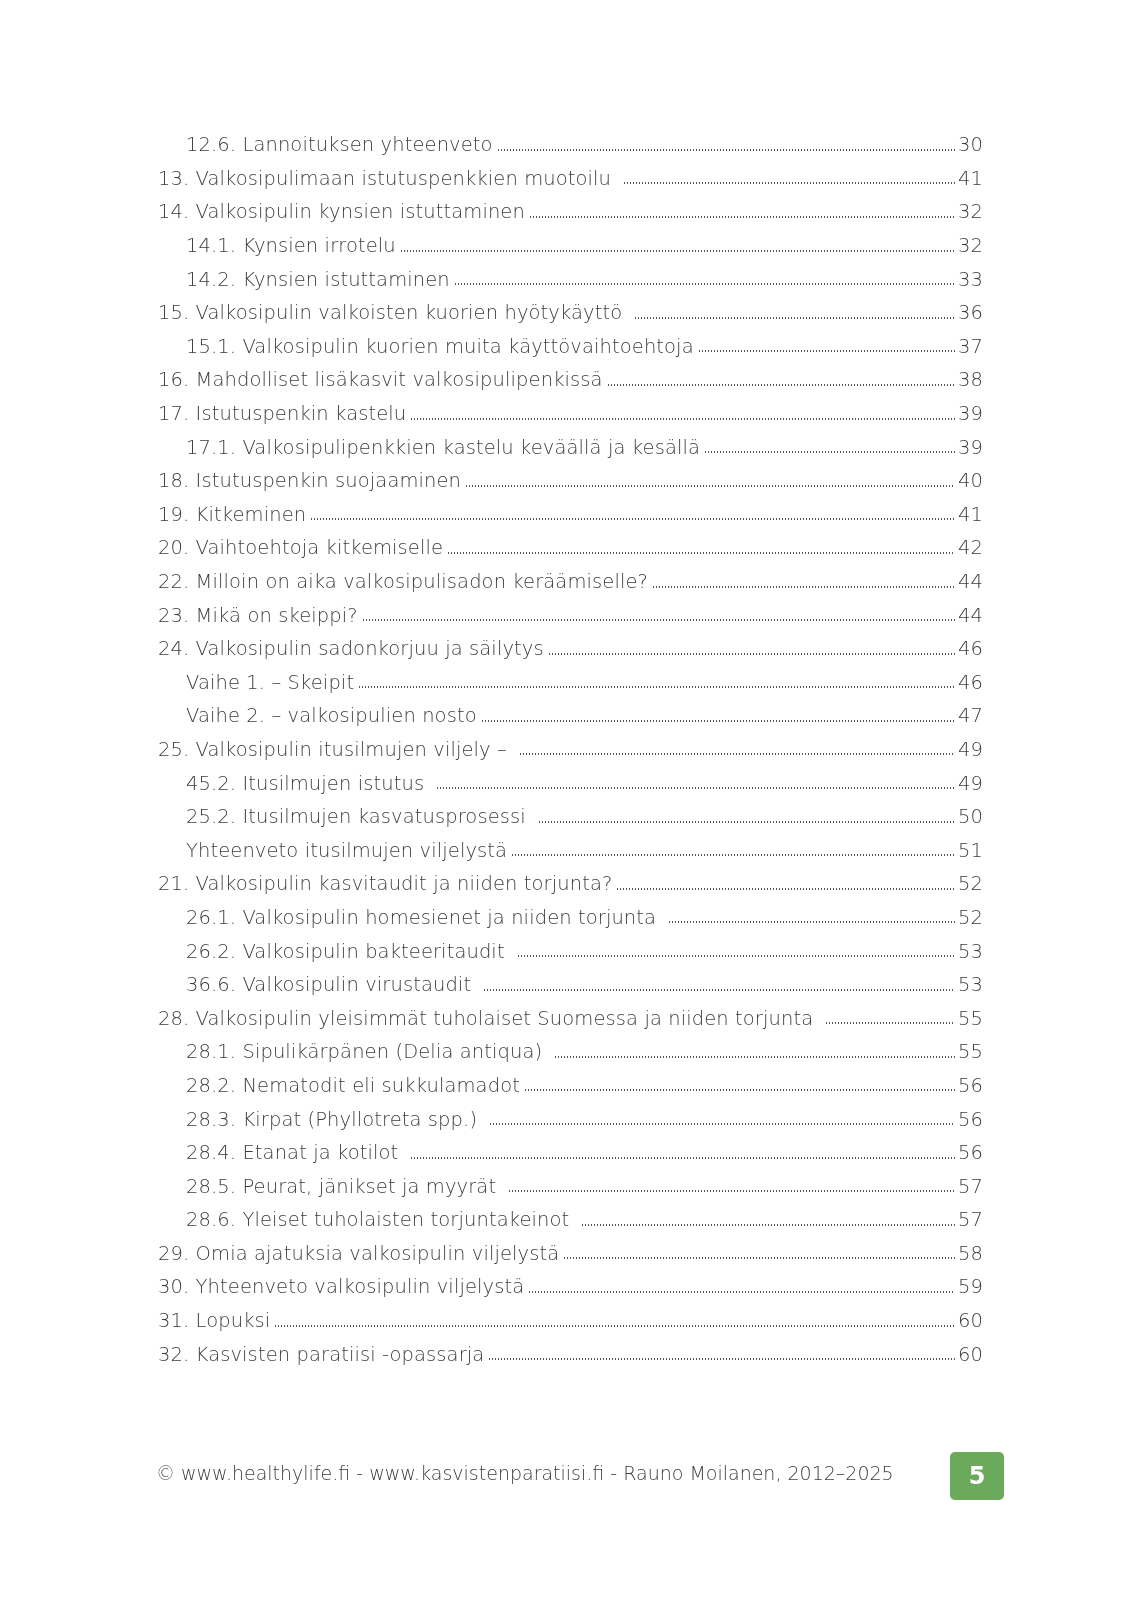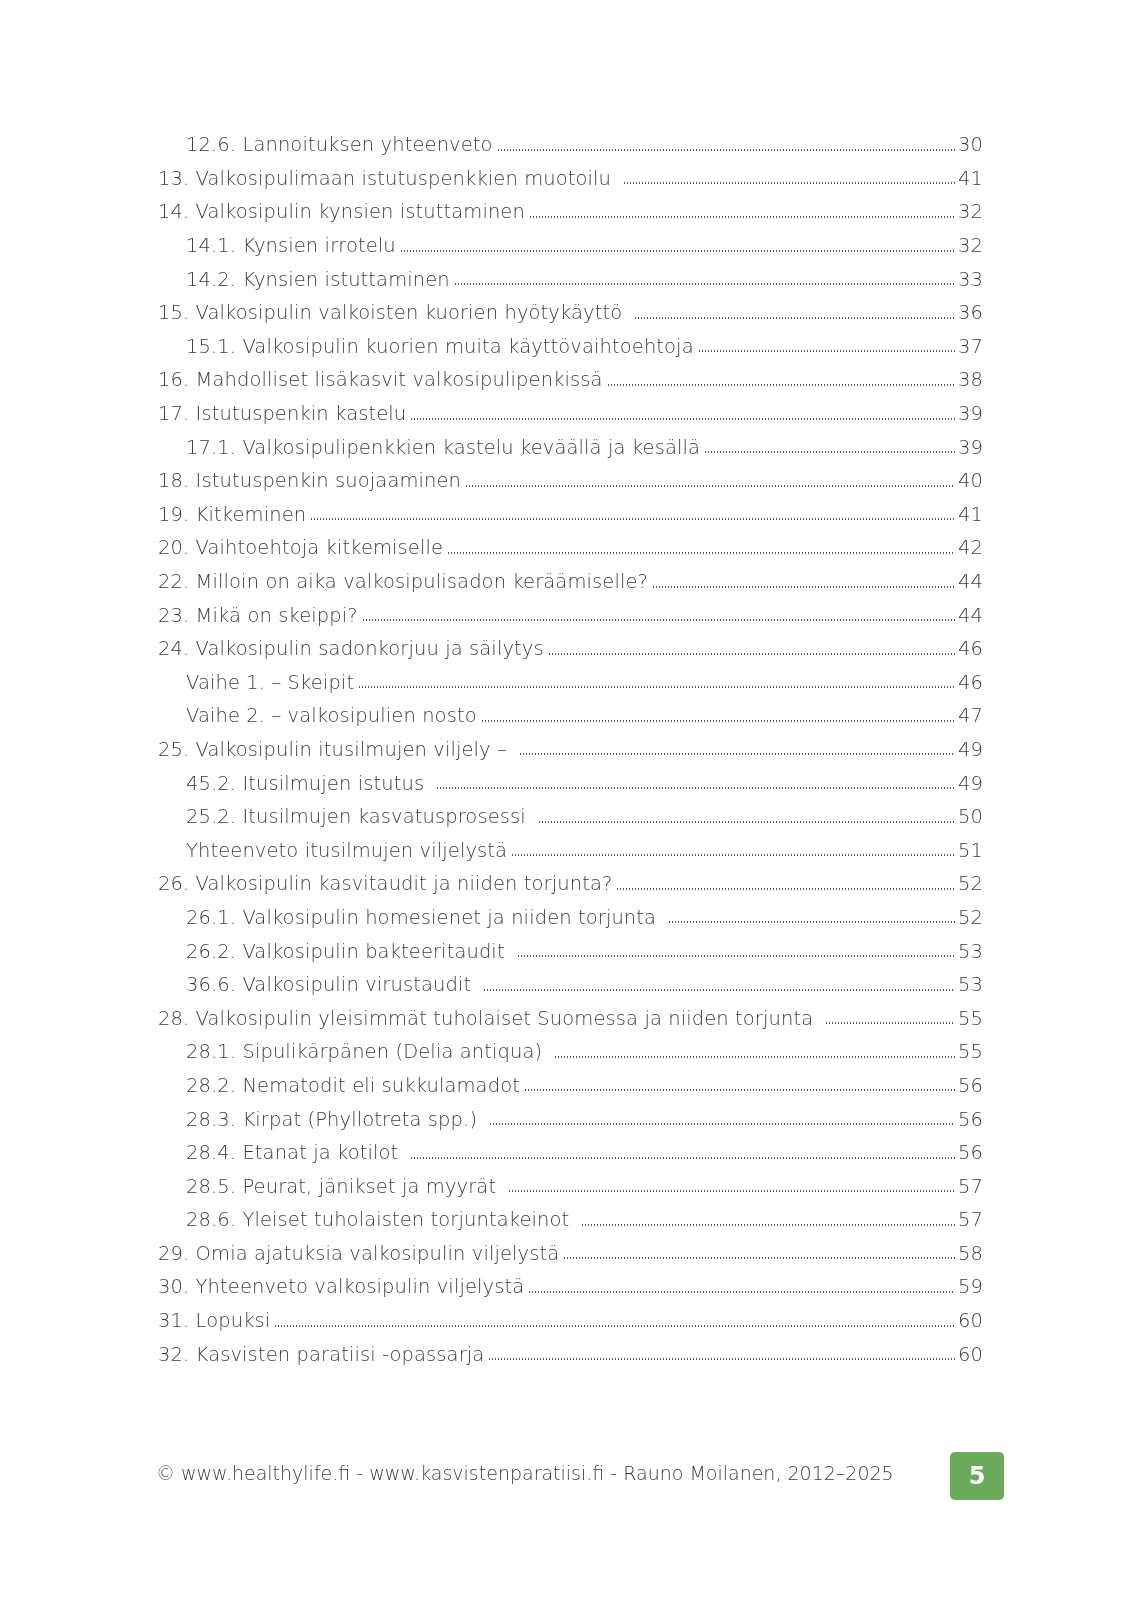--- a/index.html
+++ b/index.html
@@ -186,21 +186,21 @@
       <span class="title">25.2. Itusilmujen kasvatusprosessi</span>
       <span class="leader"></span>
       <span class="page">50</span>
     </div>
     <div class="toc-row sub">
       <span class="title">Yhteenveto itusilmujen viljelystä</span>
       <span class="leader"></span>
       <span class="page">51</span>
     </div>
     <div class="toc-row">
-      <span class="title">26. Valkosipulin kasvitaudit ja niiden torjunta?</span>
+      <span class="title">21. Valkosipulin kasvitaudit ja niiden torjunta?</span>
       <span class="leader"></span>
       <span class="page">52</span>
     </div>
     <div class="toc-row sub gap">
       <span class="title">26.1. Valkosipulin homesienet ja niiden torjunta</span>
       <span class="leader"></span>
       <span class="page">52</span>
     </div>
     <div class="toc-row sub gap">
       <span class="title">26.2. Valkosipulin bakteeritaudit</span>

